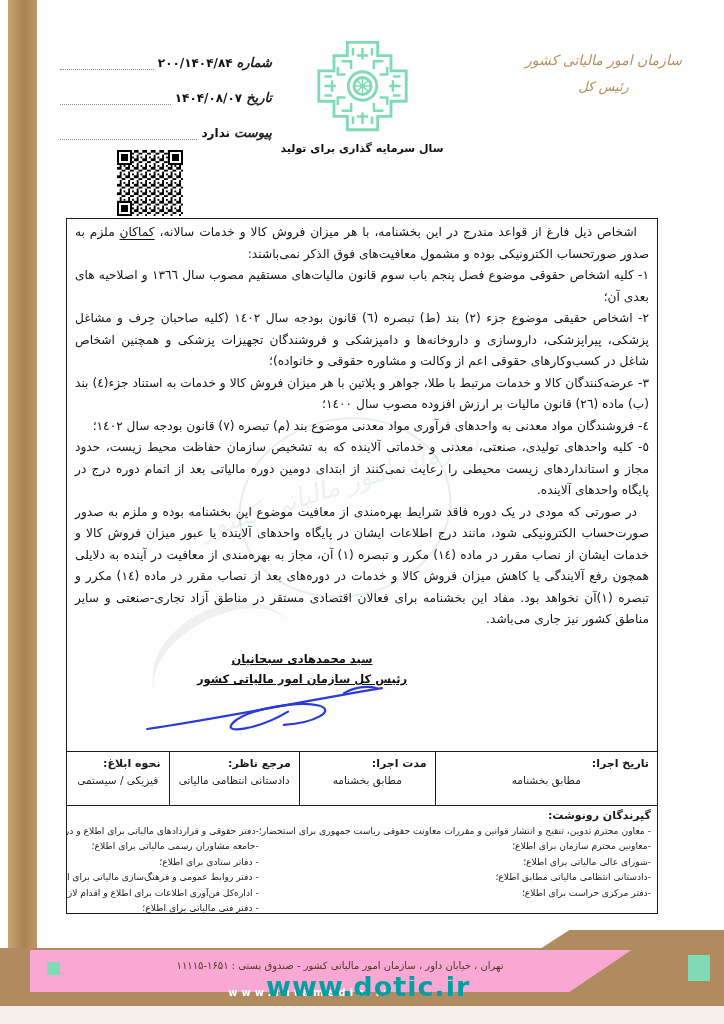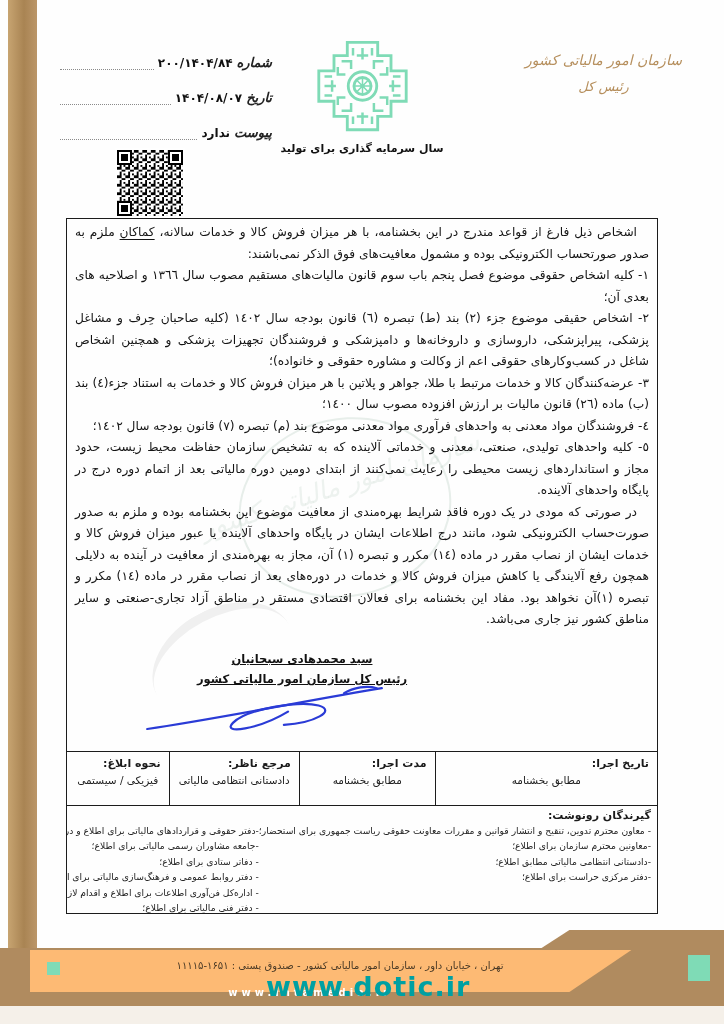--- a/index.html
+++ b/index.html
@@ -57,21 +57,21 @@
   .stamp{position:absolute;left:238px;top:418px;width:210px;height:175px;border:2px solid rgba(90,140,110,.14);
          border-radius:50%;transform:rotate(-12deg);z-index:1;}
   .stamp-text{position:absolute;left:170px;top:470px;width:340px;text-align:center;font-size:26px;
               color:rgba(90,140,110,.10);transform:rotate(-18deg);font-style:italic;z-index:1;}
   .swoosh{position:absolute;left:148px;top:608px;width:150px;height:95px;border-top:9px solid rgba(0,0,0,.055);
           border-radius:50%;transform:rotate(-28deg);z-index:1;}
   
   .footer-band{position:absolute;left:0;top:948px;width:724px;height:58px;background:#b08b5f;}
   .footer-wedge{position:absolute;left:540px;top:930px;width:184px;height:19px;background:#b08b5f;
                 clip-path:polygon(0 100%,16% 0,100% 0,100% 100%);}
-  .addr-band{position:absolute;left:30px;top:950px;width:620px;height:42px;background:#fdba74;
+  .addr-band{position:absolute;left:30px;top:950px;width:620px;height:42px;background:#f9a8d4;
              clip-path:polygon(0 0,97% 0,87% 100%,0 100%);}
   .addr-text{padding-top:10px;text-align:center;font-size:10px;color:#4a3a26;}
   .site-text{position:absolute;left:148px;top:987px;width:244px;text-align:right;color:#fff;
              font-size:10px;font-weight:bold;letter-spacing:4px;direction:ltr;}
   .dotic{position:absolute;left:266px;top:971px;font-size:27px;font-weight:bold;color:#00a0a2;
          direction:ltr;letter-spacing:1px;z-index:4;}
   .sq-left{position:absolute;left:47px;top:962px;width:13px;height:13px;background:#7fdbb6;}
   .sq-right{position:absolute;left:688px;top:955px;width:22px;height:26px;background:#7fdbb6;}
   .footer-bottom{position:absolute;left:0;top:1006px;width:724px;height:18px;background:#f5f0e9;}
 </style>
@@ -206,20 +206,21 @@
         <div class="exec-val">فیزیکی / سیستمی</div>
       </div>
     </div>
 
     <div class="cc">
       <div class="cc-title">گیرندگان رونوشت:</div>
       <div class="cc-cols">
         <div class="cc-col-right">
           <div class="cc-item">- معاون محترم تدوین، تنقیح و انتشار قوانین و مقررات معاونت حقوقی ریاست جمهوری برای استحضار؛</div>
           <div class="cc-item">-معاونین محترم سازمان برای اطلاع؛</div>
+          <div class="cc-item">-شورای عالی مالیاتی برای اطلاع؛</div>
           <div class="cc-item">-دادستانی انتظامی مالیاتی مطابق اطلاع؛</div>
           <div class="cc-item">-دفتر مرکزی حراست برای اطلاع؛</div>
         </div>
         <div class="cc-col-left">
           <div class="cc-item">-دفتر حقوقی و قراردادهای مالیاتی برای اطلاع و درج در بانک اطلاعات بخشنامه‌ها؛</div>
           <div class="cc-item">-جامعه مشاوران رسمی مالیاتی برای اطلاع؛</div>
           <div class="cc-item">- دفاتر ستادی برای اطلاع؛</div>
           <div class="cc-item">- دفتر روابط عمومی و فرهنگ‌سازی مالیاتی برای اطلاع؛</div>
           <div class="cc-item">- اداره‌کل فن‌آوری اطلاعات برای اطلاع و اقدام لازم در سامانه مربوطه؛</div>
           <div class="cc-item">- دفتر فنی مالیاتی برای اطلاع؛</div>

